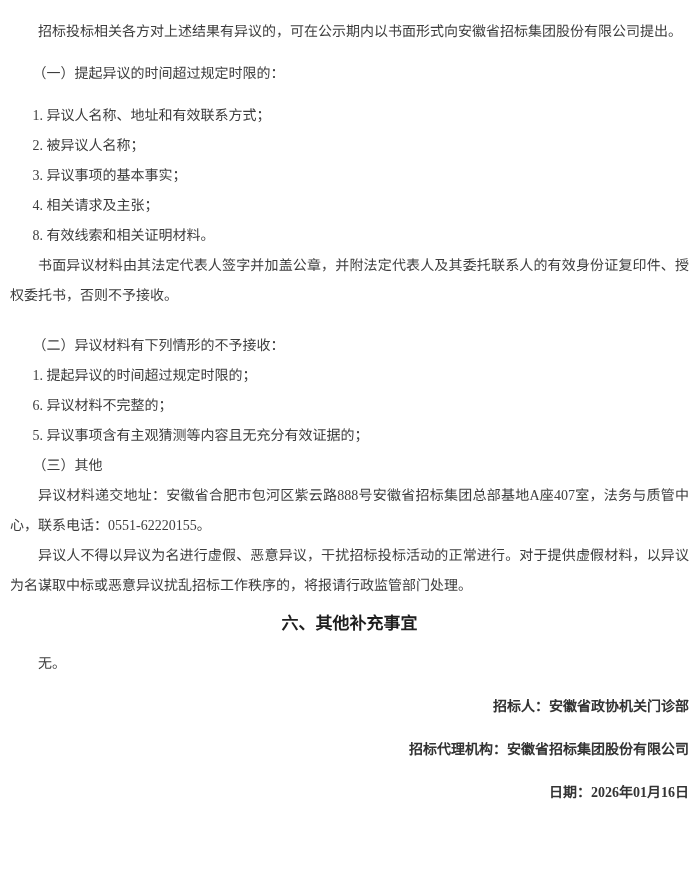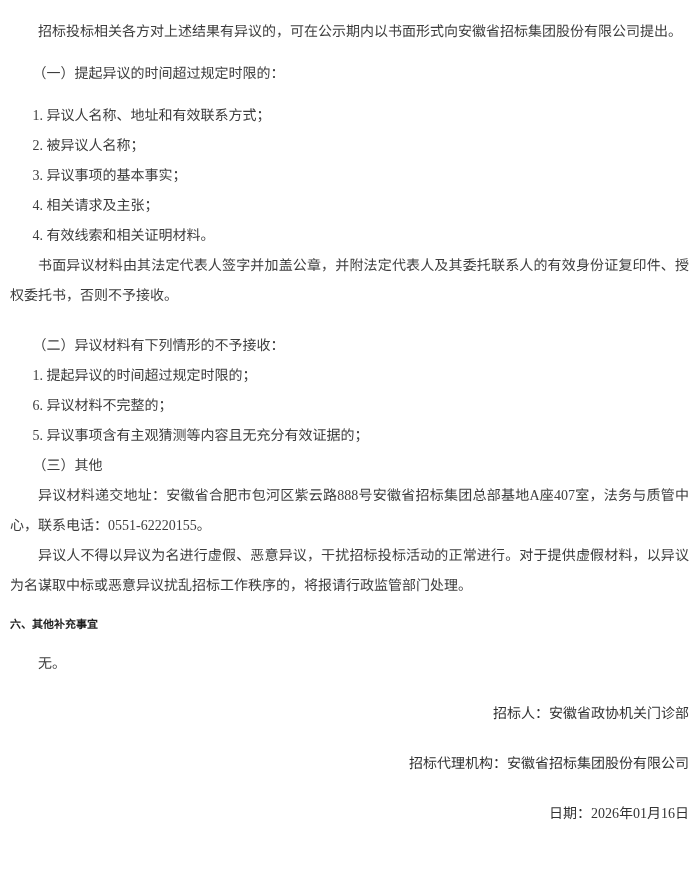--- a/index.html
+++ b/index.html
@@ -25,47 +25,48 @@
   }
   .indent { text-indent: 2em; }
   .sub, .item { text-indent: 1.6em; }
   .g7  { }
   .g8  { margin-top: 20px; }
   .g10 { margin-top: 10px; }
   .g12 { margin-top: 12px; }
   .heading {
     margin: 8px 0 0 0;
     line-height: 30px;
-    font-size: 11px;
+    font-size: 17px;
     font-weight: 700;
     color: #1e1e1e;
     font-family: "Liberation Sans", "DejaVu Sans", sans-serif;
+    text-align: center;
   }
   .sig {
-    margin: 20px 0 0 0;
+    margin: 13px 0 0 0;
     line-height: 30px;
     text-align: right;
-    font-weight: 400;
+    font-weight: 700;
     color: #333333;
   }
 </style>
 </head>
 <body>
 
 <div class="page">
 
   <p class="para indent">招标投标相关各方对上述结果有异议的，可在公示期内以书面形式向安徽省招标集团股份有限公司提出。</p>
 
   <p class="para sub g12">（一）提起异议的时间超过规定时限的：</p>
 
   <p class="para item g12">1. 异议人名称、地址和有效联系方式；</p>
   <p class="para item">2. 被异议人名称；</p>
   <p class="para item">3. 异议事项的基本事实；</p>
   <p class="para item">4. 相关请求及主张；</p>
-  <p class="para item">4. 有效线索和相关证明材料。</p>
+  <p class="para item">8. 有效线索和相关证明材料。</p>
 
   <p class="para indent">书面异议材料由其法定代表人签字并加盖公章，并附法定代表人及其委托联系人的有效身份证复印件、授权委托书，否则不予接收。</p>
 
   <p class="para sub g8">（二）异议材料有下列情形的不予接收：</p>
 
   <p class="para item g7">1. 提起异议的时间超过规定时限的；</p>
   <p class="para item">6. 异议材料不完整的；</p>
   <p class="para item">5. 异议事项含有主观猜测等内容且无充分有效证据的；</p>
 
   <p class="para sub">（三）其他</p>

